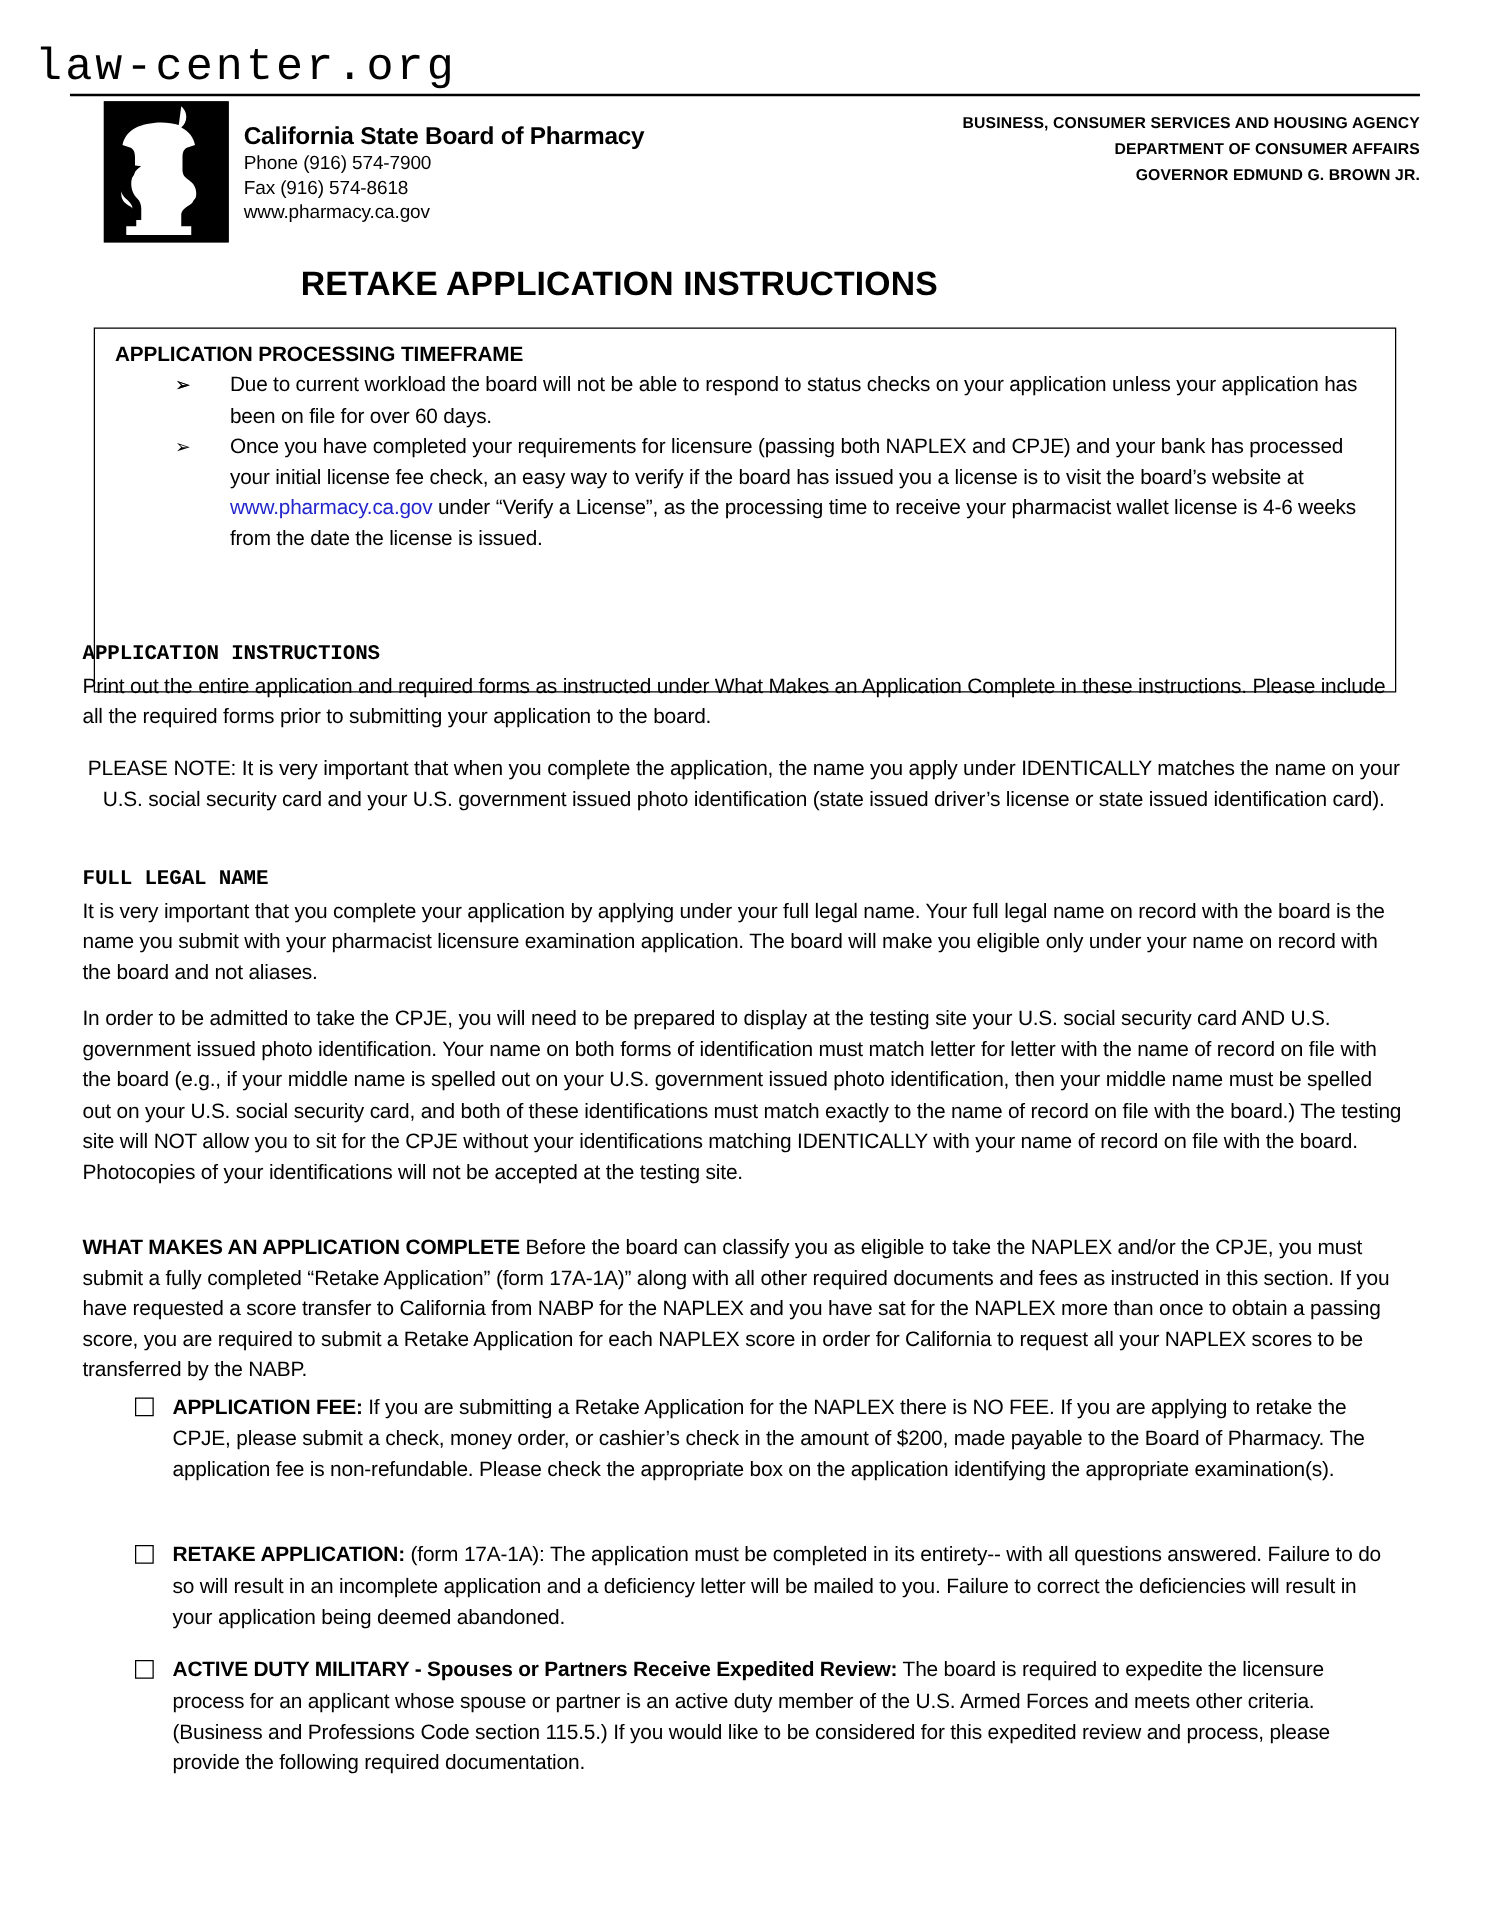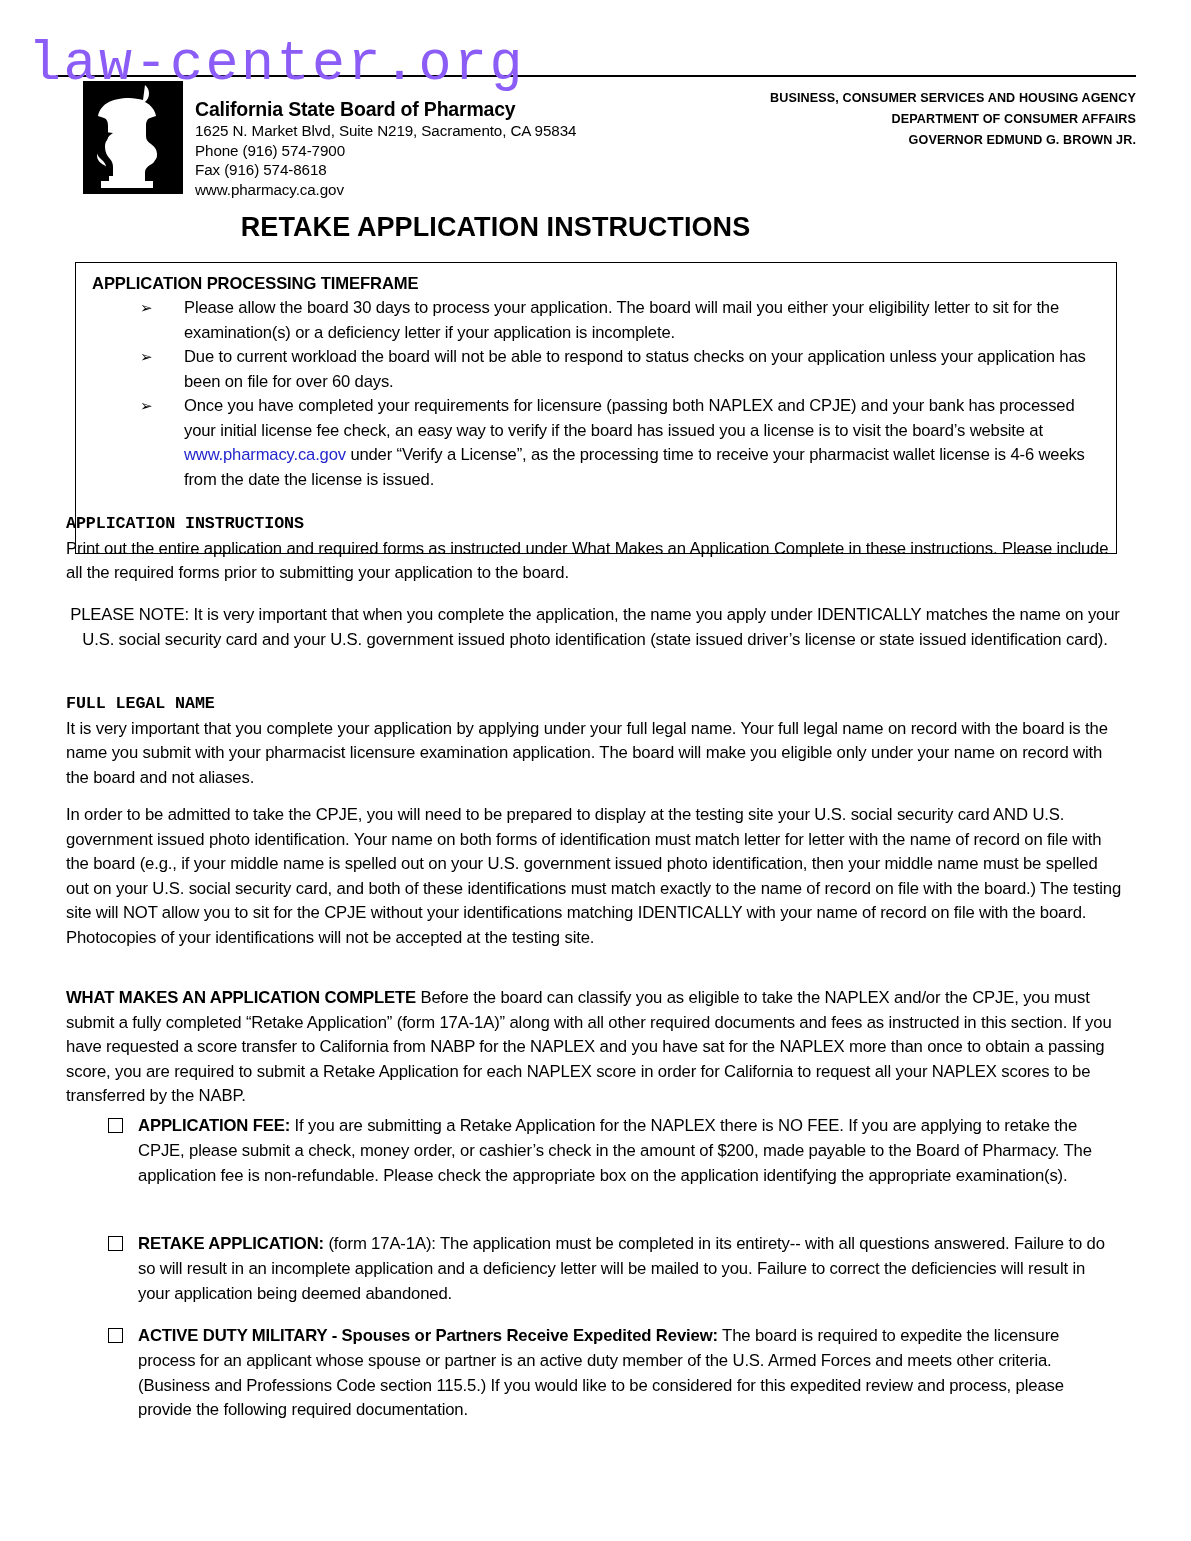--- a/index.html
+++ b/index.html
@@ -16,23 +16,23 @@
     color: #000000;
     overflow: hidden;
   }
 
   
   .watermark {
     position: absolute;
     left: 28px;
     top: 33px;
     font-family: "Liberation Mono", "DejaVu Sans Mono", monospace;
-    font-size: 55px;
+    font-size: 36px;
     letter-spacing: 2.5px;
-    color: #8b5cf6;
+    color: #000000;
     white-space: nowrap;
     z-index: 5;
     pointer-events: none;
     text-align: center;
   }
 
   
   .top-rule {
     position: absolute;
     left: 56px;
@@ -238,41 +238,39 @@
         l0 -9
         c0 -3 2 -5 4 -7
         c4 -3 6 -7 6 -13
         c0 -7 -4 -12 -9 -15
         z"></path>
     </svg>
   </div>
 
   <div class="org-block">
     <div class="org-name">California State Board of Pharmacy</div>
-    <div class="org-line">1625 N. Market Blvd, Suite N219, Sacramento, CA 95834</div>
     <div class="org-line">Phone (916) 574-7900</div>
     <div class="org-line">Fax (916) 574-8618</div>
     <div class="org-line">www.pharmacy.ca.gov</div>
   </div>
 
   <div class="agency-block">
     <div>BUSINESS, CONSUMER SERVICES AND HOUSING AGENCY</div>
     <div>DEPARTMENT OF CONSUMER AFFAIRS</div>
     <div>GOVERNOR EDMUND G. BROWN JR.</div>
   </div>
 </div>
 
 <div class="page-title">RETAKE APPLICATION INSTRUCTIONS</div>
 
 <div class="tf-box">
   <div class="tf-title">APPLICATION PROCESSING TIMEFRAME</div>
   <ul class="tf-list">
     <li class="tf-item">
       <span class="tf-arrow">➢</span>
-      <span>Please allow the board 30 days to process your application.  The board will mail you either your eligibility letter to sit for the examination(s) or a deficiency letter if your application is incomplete.</span>
     </li>
     <li class="tf-item">
       <span class="tf-arrow">➢</span>
       <span>Due to current workload the board will not be able to respond to status checks on your application unless your application has been on file for over 60 days.</span>
     </li>
     <li class="tf-item">
       <span class="tf-arrow">➢</span>
       <span>Once you have completed your requirements for licensure (passing both NAPLEX and CPJE) and your bank has processed your initial license fee check, an easy way to verify if the board has issued you a license is to visit the board’s website at </span><a class="link" href="#">www.pharmacy.ca.gov</a><span> under “Verify a License”, as the processing time to receive your pharmacist wallet license is 4-6 weeks from the date the license is issued.</span>
     </li>
   </ul>

